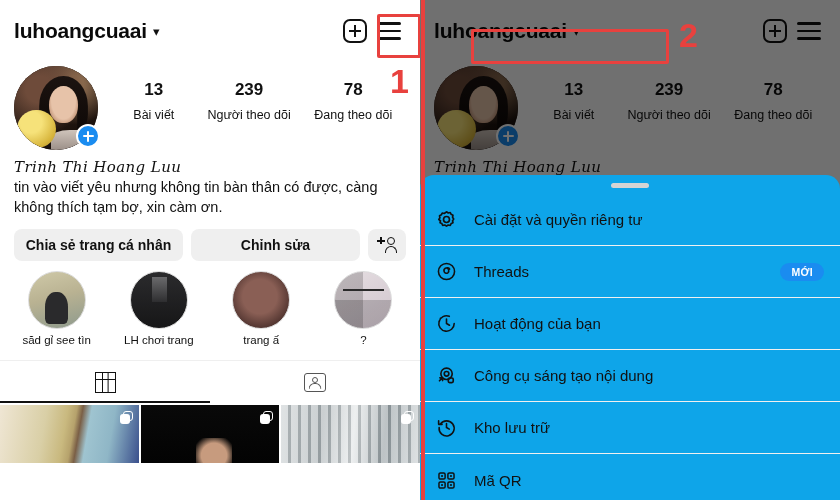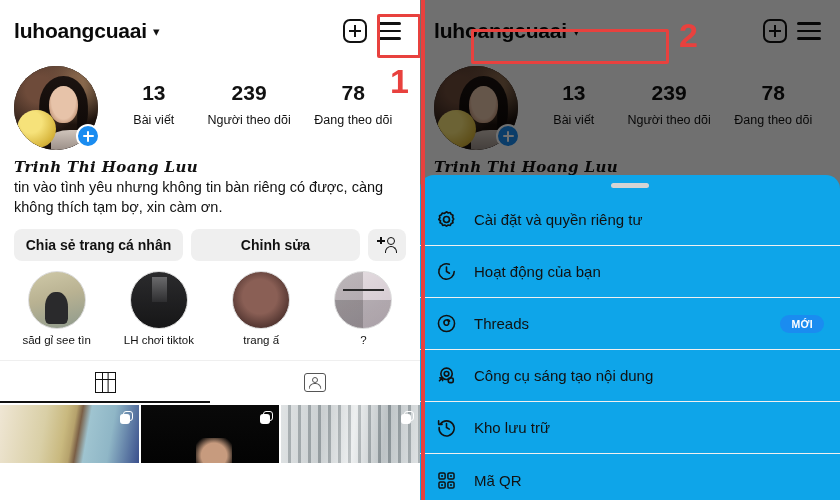--- a/index.html
+++ b/index.html
@@ -55,26 +55,26 @@
   .av-plus { position:absolute; right:-2px; bottom:2px; width:24px; height:24px;
      border-radius:50%; background:#1a8cf0; border:2.5px solid #fff;
      display:flex; align-items:center; justify-content:center; }
   .av-plus:before, .av-plus:after { content:""; position:absolute; background:#fff; border-radius:1px; }
   .av-plus:before { width:11px; height:2.4px; }
   .av-plus:after  { height:11px; width:2.4px; }
 
   .stats { flex:1; display:flex; justify-content:space-around; align-items:flex-start;
      padding:14px 2px 0 14px; }
   .stat { text-align:center; min-width:60px; }
-  .stat-num { font-size:21px; font-weight:bold; color:#111; line-height:1.2; }
+  .stat-num { font-size:17px; font-weight:bold; color:#111; line-height:1.2; }
   .stat-lbl { font-size:12.5px; color:#111; margin-top:8px; white-space:nowrap; }
 
   
   .bio { padding:8px 14px 0 14px; }
-  .bio-name { font-family:"DejaVu Serif", serif; font-style:italic; font-weight:bold;
+  .bio-name { font-family:"DejaVu Serif", serif; font-style:italic; font-weight:normal;
      font-size:15px; color:#111; letter-spacing:.4px; }
   .bio-text { font-size:14.5px; color:#111; line-height:1.35; margin-top:2px; }
 
   
   .actions { display:flex; gap:8px; padding:12px 14px 0 14px; align-items:center; }
   .act-btn { flex:1; height:32px; background:#efefef; border-radius:8px;
      display:flex; align-items:center; justify-content:center;
      font-size:14px; font-weight:bold; color:#111; }
   .act-sq { width:38px; height:32px; background:#efefef; border-radius:8px;
      display:flex; align-items:center; justify-content:center; flex:none; }
@@ -223,21 +223,21 @@
         </div>
         <div class="stat">
           <div class="stat-num">78</div>
           <div class="stat-lbl">Đang theo dõi</div>
         </div>
       </div>
     </div>
 
     <div class="bio">
       <div class="bio-name">Trinh Thi Hoang Luu</div>
-      <div class="bio-text">tin vào tình yêu nhưng không tin bàn riêng có được, càng không thích tạm bợ, xin càm ơn.</div>
+      <div class="bio-text">tin vào viết yêu nhưng không tin bàn thân có được, càng không thích tạm bợ, xin càm ơn.</div>
     </div>
 
     <div class="actions">
       <div class="act-btn">Chia sẻ trang cá nhân</div>
       <div class="act-btn">Chỉnh sửa</div>
       <div class="act-sq">
         <div class="adduser">
           <div class="head"></div>
             <div class="body"></div>
             <div class="p1"></div>
@@ -246,21 +246,21 @@
       </div>
     </div>
 
     <div class="highs">
       <div class="high">
         <div class="high-c h1"></div>
         <div class="high-l">săd gỉ see tìn</div>
       </div>
       <div class="high">
         <div class="high-c h2"></div>
-        <div class="high-l">LH chơi tiktok</div>
+        <div class="high-l">LH chơi trang</div>
       </div>
       <div class="high">
         <div class="high-c h3"></div>
         <div class="high-l">trang ấ</div>
       </div>
       <div class="high">
         <div class="high-c h4"></div>
         <div class="high-l">?</div>
       </div>
     </div>
@@ -365,39 +365,39 @@
             <svg class="gear" viewBox="0 0 24 24" fill="none" stroke="#111" stroke-width="1.9">
               <path d="M12 3.2l2.0 1.3 2.3-.5 1.0 2.1 2.1 1.0-.5 2.3 1.3 2.0-1.3 2.0.5 2.3-2.1 1.0-1.0 2.1-2.3-.5-2.0 1.3-2.0-1.3-2.3.5-1.0-2.1-2.1-1.0.5-2.3L3.2 12l1.3-2.0-.5-2.3 2.1-1.0 1.0-2.1 2.3.5z" stroke-linejoin="round"></path>
               <circle cx="12" cy="12" r="3.4"></circle>
             </svg>
           </div>
           <div class="mlabel">Cài đặt và quyền riêng tư</div>
         </div>
 
         <div class="mrow">
           <div class="mic">
+            <svg class="at-ic" viewBox="0 0 24 24" fill="none" stroke="#111" stroke-width="1.8">
+              <circle cx="12" cy="12" r="9.2"></circle>
+              <path d="M15.6 9.3c-.9-1.6-3.2-2.0-4.8-1.1-1.5.9-2.0 2.9-1.2 4.4.8 1.4 2.7 1.8 3.9.9 1.0-.8 1.3-2.3.9-3.5-.5-1.5-2.3-2.3-3.8-1.8" stroke-linecap="round"></path>
+            </svg>
+          </div>
+          <div class="mlabel">Threads</div>
+          <div class="badge">MỚI</div>
+        </div>
+
+        <div class="mrow">
+          <div class="mic">
             <svg class="clock-ic" viewBox="0 0 24 24" fill="none" stroke="#111" stroke-width="1.8">
               <path d="M20.8 12a8.8 8.8 0 1 1-5.6-8.2" stroke-linecap="round"></path>
               <path d="M12 6.8V12l3.4 2.0" stroke-linecap="round"></path>
               <circle cx="5.0" cy="6.0" r=".9" fill="#111" stroke="none"></circle>
               <circle cx="4.0" cy="9.2" r=".9" fill="#111" stroke="none"></circle>
             </svg>
           </div>
           <div class="mlabel">Hoạt động của bạn</div>
-        </div>
-
-        <div class="mrow">
-          <div class="mic">
-            <svg class="at-ic" viewBox="0 0 24 24" fill="none" stroke="#111" stroke-width="1.8">
-              <circle cx="12" cy="12" r="9.2"></circle>
-              <path d="M15.6 9.3c-.9-1.6-3.2-2.0-4.8-1.1-1.5.9-2.0 2.9-1.2 4.4.8 1.4 2.7 1.8 3.9.9 1.0-.8 1.3-2.3.9-3.5-.5-1.5-2.3-2.3-3.8-1.8" stroke-linecap="round"></path>
-            </svg>
-          </div>
-          <div class="mlabel">Threads</div>
-          <div class="badge">MỚI</div>
         </div>
 
         <div class="mrow">
           <div class="mic">
             <svg class="tool-ic" viewBox="0 0 24 24" fill="none" stroke="#111" stroke-width="1.8">
               <circle cx="11.5" cy="9.6" r="6.2"></circle>
               <circle cx="11.5" cy="9.6" r="2.5"></circle>
               <path d="M6.4 14.6l-2.6 2.6M4.2 14.0h3.0v3.0" stroke-linecap="round" stroke-linejoin="round"></path>
               <rect x="13.4" y="14.2" width="5.4" height="5.0" rx="1.4"></rect>
             </svg>

